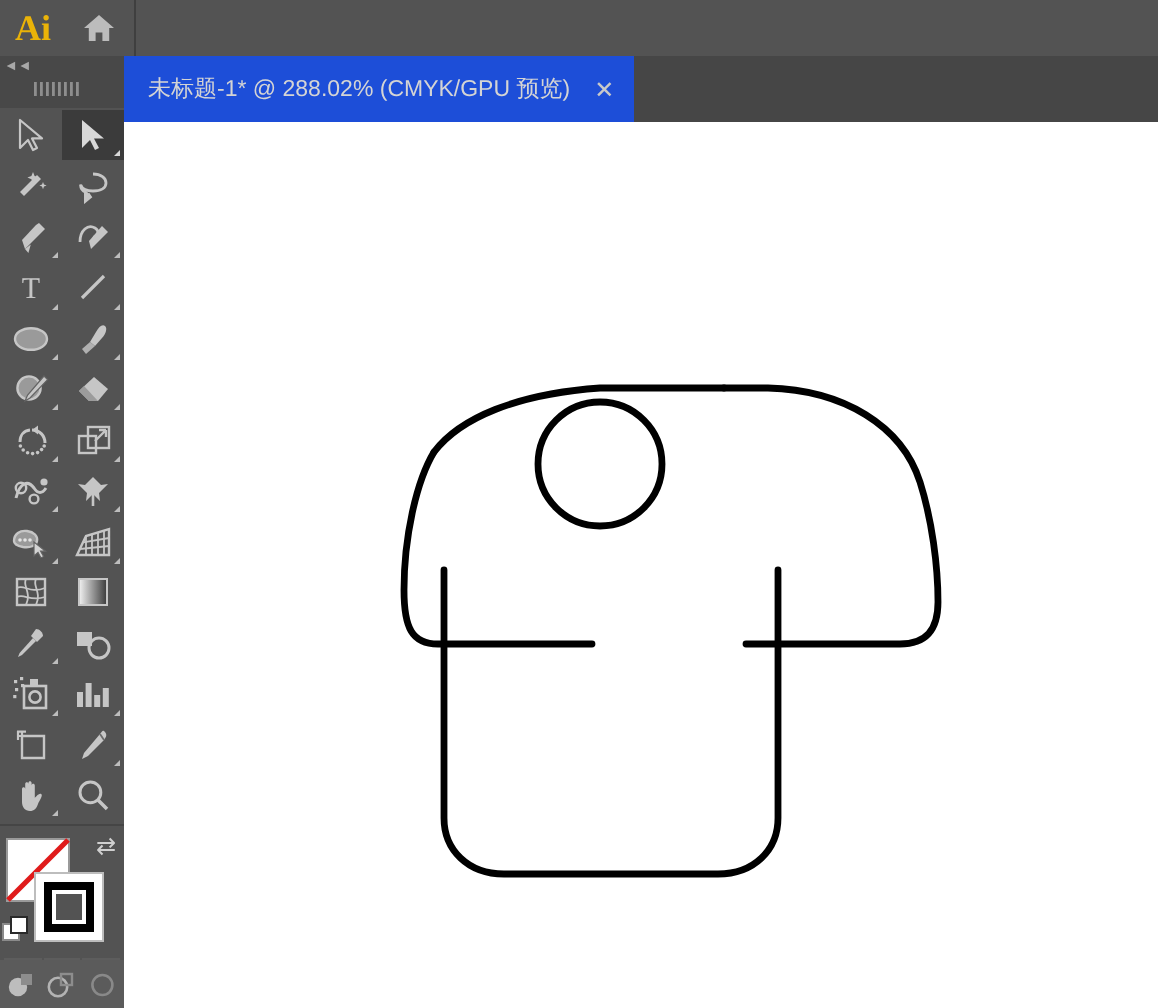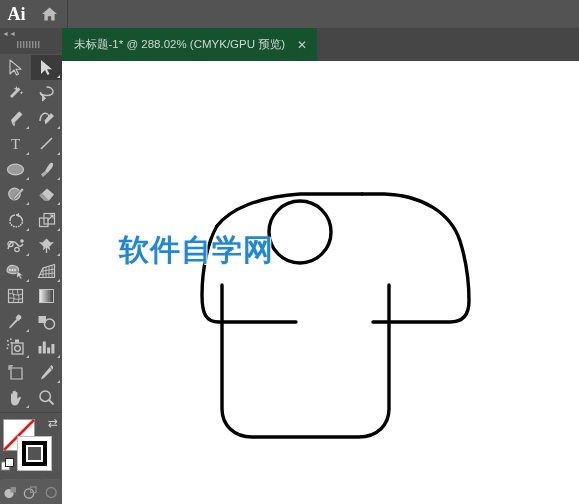--- a/index.html
+++ b/index.html
@@ -11,39 +11,39 @@
   }
   #app{position:relative;width:579px;height:504px;}
 
   
   .menubar{
     position:absolute;left:0;top:0;width:579px;height:28px;
     background:#535353;display:flex;align-items:center;
   }
   .ai-logo{
     width:33px;height:28px;display:flex;align-items:center;justify-content:center;
-    color:#ffffff;font-size:18px;font-weight:bold;letter-spacing:0px;
+    color:#eab308;font-size:18px;font-weight:bold;letter-spacing:0px;
     font-family:"Liberation Serif","DejaVu Serif",serif;
   }
   .home-btn{
     width:32px;height:28px;display:flex;align-items:center;justify-content:center;
   }
   .menu-sep{width:1px;height:28px;background:#3f3f3f;margin:0 6px 0 2px;}
   .menu-items{display:flex;align-items:center;gap:9px;}
   .menu-item{
     color:#d6d6d6;font-size:11.5px;padding:3px 3px;white-space:nowrap;cursor:default;
   }
 
   
   .tabbar{
     position:absolute;left:0;top:28px;width:579px;height:33px;background:#464646;
   }
   .tab{
     position:absolute;left:62px;top:0;height:33px;
-    background:#14532d;display:flex;align-items:center;padding:0 6px 0 12px;
+    background:#1d4ed8;display:flex;align-items:center;padding:0 6px 0 12px;
     box-sizing:border-box;
   }
   .tab-title{color:#d4d4d4;font-size:11.5px;white-space:nowrap;}
   .tab-close{
     color:#c9c9c9;font-size:12px;margin-left:12px;margin-right:4px;
     line-height:1;cursor:default;
   }
 
   
   .canvas-wrap{
@@ -196,21 +196,20 @@
                L 160 348
                C 160 364, 172 376, 190 376
                L 297 376
                C 315 376, 327 364, 327 348
                L 327 224" fill="none" stroke="#000" stroke-width="3.4" stroke-linecap="round"></path>
 
       <circle cx="238" cy="171" r="31" fill="none" stroke="#000" stroke-width="3.4"></circle>
     </svg>
 
     <div class="watermark">
-      <div class="wm-cn">软件自学网</div>
     </div>
   </div>
 
   <div class="ruler-edge"></div>
 
   <div class="toolpanel">
 
     <div class="tool-header">
       <div class="tool-corner">◄◄</div>
       <svg class="tool-grip" viewBox="0 0 28 7">

